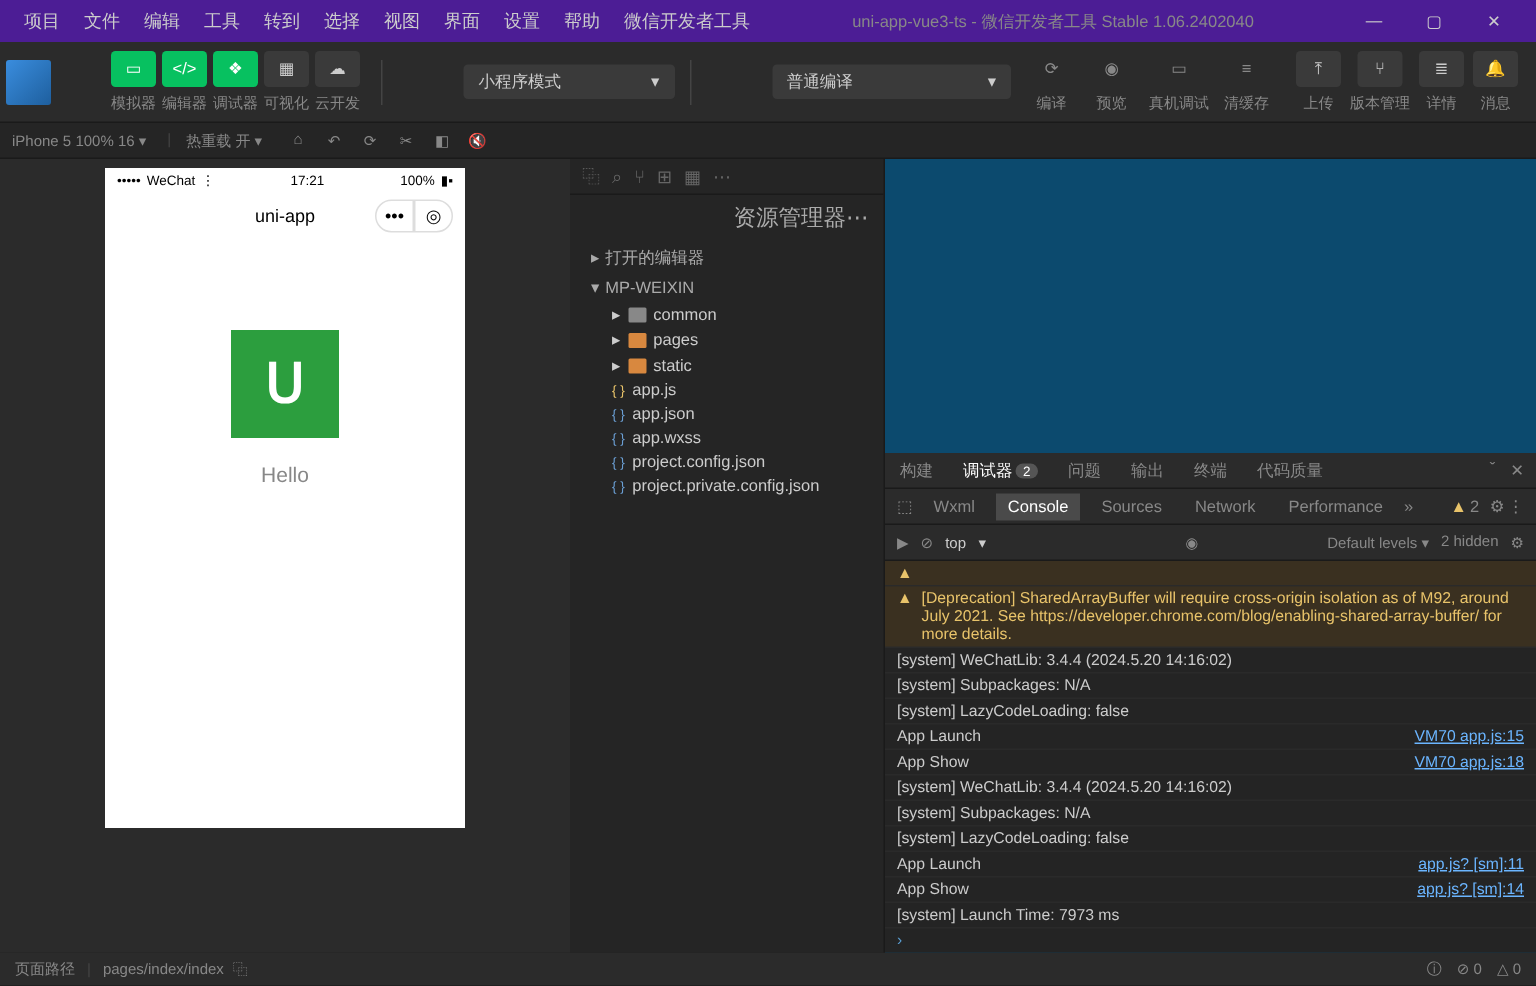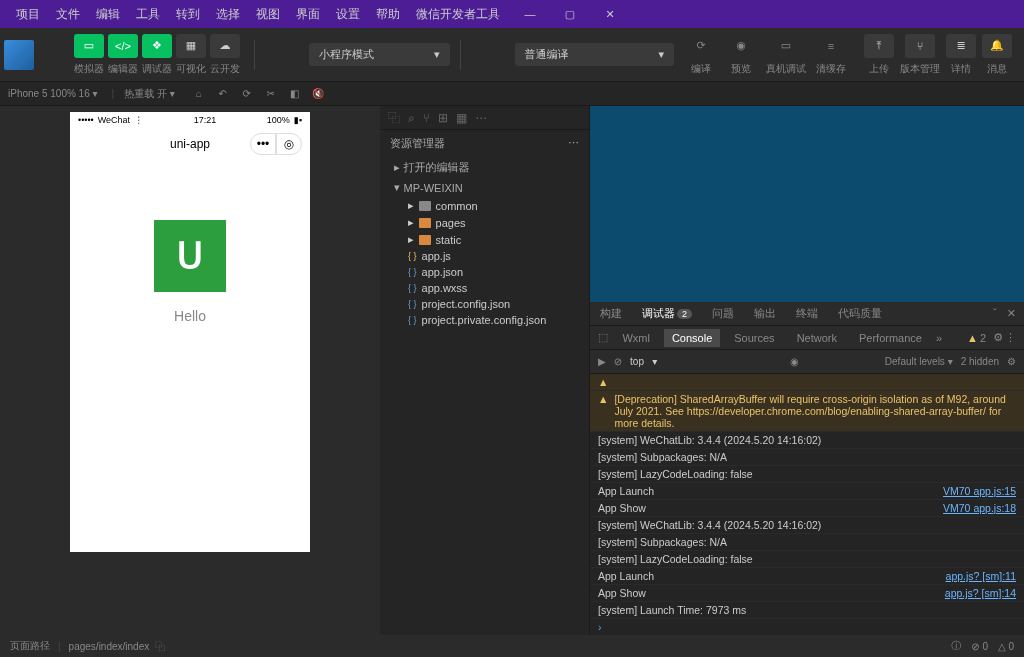--- a/index.html
+++ b/index.html
@@ -33,21 +33,21 @@
 .phone-nav .capsule { position:absolute; right:8px; display:flex; }
 .phone-nav .cap-btn { width:26px; height:22px; border:1px solid #ddd; display:flex; align-items:center; justify-content:center; }
 .phone-nav .cap-btn:first-child { border-radius:11px 0 0 11px; }
 .phone-nav .cap-btn:last-child { border-radius:0 11px 11px 0; }
 .phone-body { display:flex; flex-direction:column; align-items:center; padding-top:60px; }
 .logo-box { width:72px; height:72px; background:#2c9e3e; display:flex; align-items:center; justify-content:center; color:#fff; font-size:36px; font-weight:bold; }
 .hello { margin-top:16px; color:#888; font-size:14px; }
 .explorer { width:210px; background:#252525; display:flex; flex-direction:column; border-right:1px solid #1a1a1a; }
 .exp-icons { height:24px; display:flex; align-items:center; gap:8px; padding:0 8px; color:#666; border-bottom:1px solid #1a1a1a; }
 .exp-icons span { cursor:pointer; font-size:12px; }
-.exp-title { padding:6px 10px; color:#aaa; font-size:11px; display:flex; justify-content:space-between; }
+.exp-title { padding:6px 10px; color:#aaa; font-size:15px; display:flex; justify-content:flex-end; }
 .exp-section { padding:3px 10px 3px 14px; color:#aaa; font-size:11px; cursor:pointer; display:flex; align-items:center; gap:4px; }
 .tree-item { padding:2px 10px 2px 28px; color:#ccc; font-size:11px; cursor:pointer; display:flex; align-items:center; gap:5px; }
 .folder-icon { display:inline-block; width:12px; height:10px; border-radius:1px; }
 .outline { padding:4px 10px; color:#aaa; font-size:11px; border-top:1px solid #3a3a3a; cursor:pointer; margin-top:auto; }
 .devtools { flex:1; background:#0c4a6e; display:flex; flex-direction:column; }
 .dt-spacer { flex:1; }
 .dt-tabs { height:24px; background:#2b2b2b; display:flex; align-items:center; padding:0 8px; font-size:11px; gap:16px; border-bottom:1px solid #1a1a1a; }
 .dt-tab { color:#888; cursor:pointer; padding:4px 2px; position:relative; }
 .dt-tab.active { color:#fff; }
 .dt-badge { background:#555; color:#fff; border-radius:8px; padding:0 5px; font-size:9px; margin-left:2px; }
@@ -79,20 +79,21 @@
       <div class="menu-item">编辑</div>
       <div class="menu-item">工具</div>
       <div class="menu-item">转到</div>
       <div class="menu-item">选择</div>
       <div class="menu-item">视图</div>
       <div class="menu-item">界面</div>
       <div class="menu-item">设置</div>
       <div class="menu-item">帮助</div>
       <div class="menu-item">微信开发者工具</div>
     </div>
+  <div class="title-center">uni-app-vue3-ts - 微信开发者工具 Stable 1.06.2402040</div>
   <div class="window-controls">
     <div class="window-btn">—</div>
     <div class="window-btn">▢</div>
     <div class="window-btn">✕</div>
   </div>
 </div>
 
 <div class="toolbar">
   <div class="app-icon"></div>
   <div id="tgroups" style="display:flex;">

